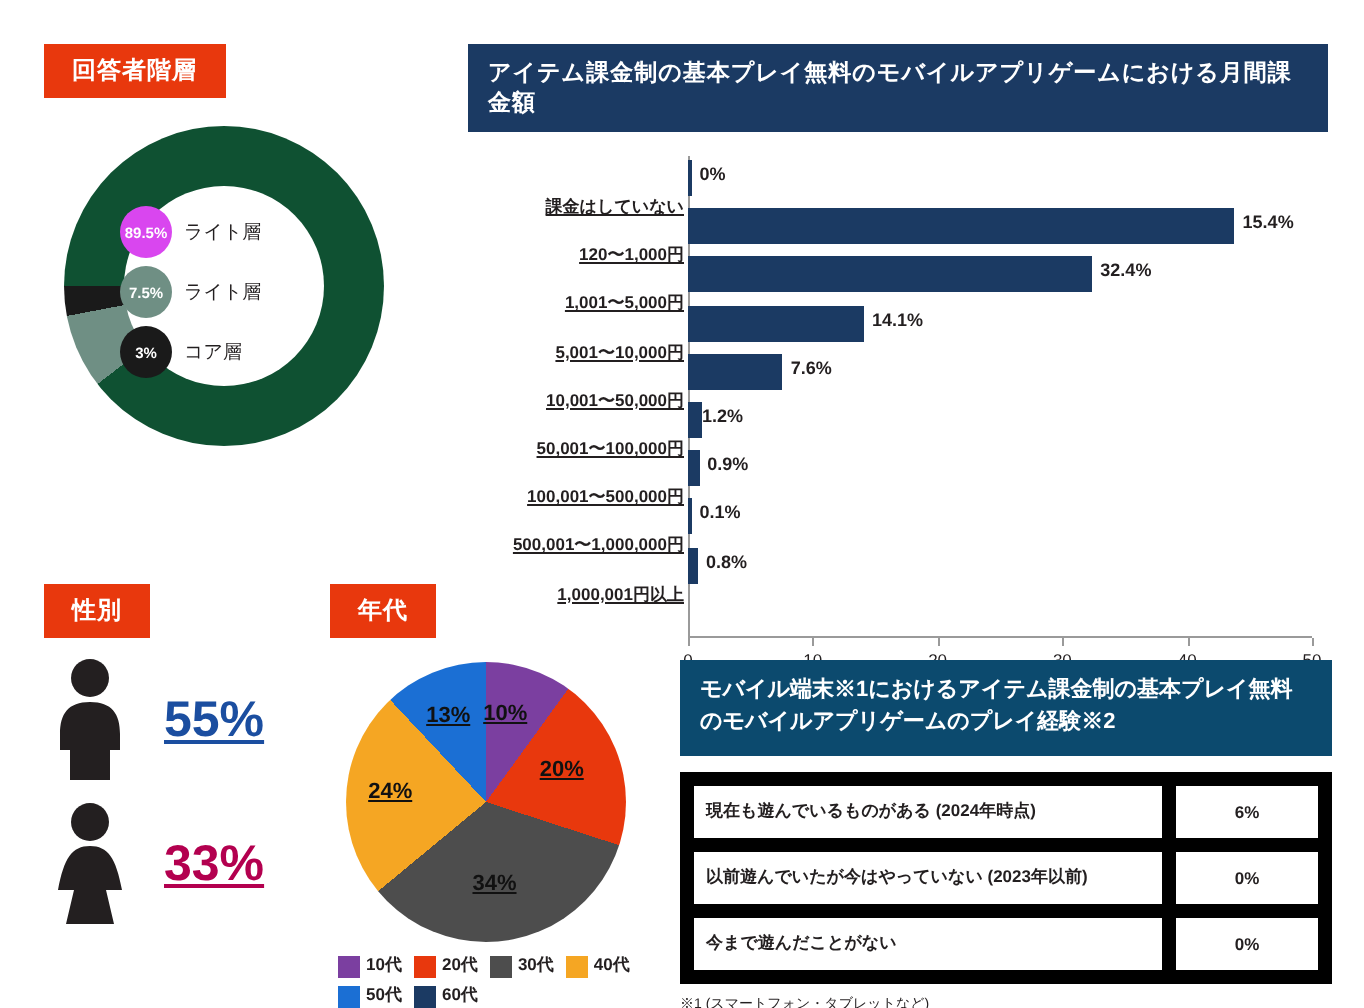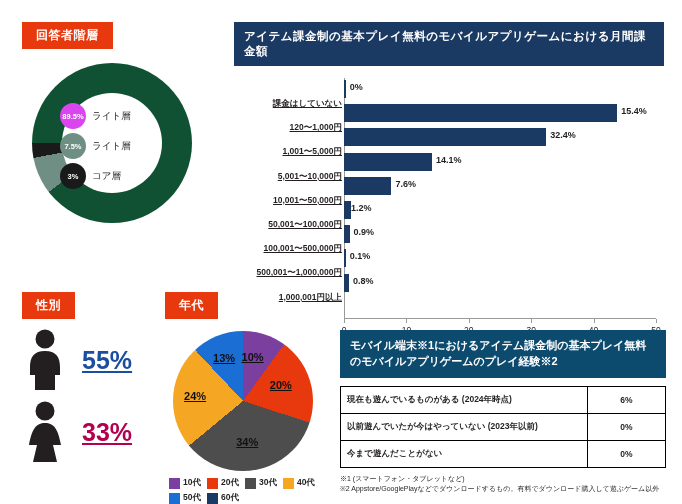--- a/index.html
+++ b/index.html
@@ -80,21 +80,21 @@
   .pl { display:flex; align-items:center; gap:3px; font-size:8.5px; font-weight:bold; }
   .pl-sw { width:11px; height:11px; display:block; }
 
   
   #exp-block { left:340px; top:330px; width:326px; }
   #exp-title {
     background:#0c4a6e; color:#fff; font-weight:bold; font-size:11px;
     padding:8px 10px; line-height:1.45;
   }
   table { border-collapse:collapse; width:100%; margin-top:8px; }
-  td { border:1px solid #000000; font-size:8.5px; padding:7px 6px; }
+  td { border:7px solid #000000; font-size:8.5px; padding:7px 6px; }
   td.lbl { font-weight:bold; }
   td.val { width:78px; text-align:center; font-weight:bold; }
   #notes { margin-top:6px; font-size:7px; line-height:1.5; color:#231f20; }
 </style>
 </head>
 <body>
 
 <div class="abs" id="donut-block">
   <div class="panel-title">回答者階層</div>
   <div id="donut-wrap">

